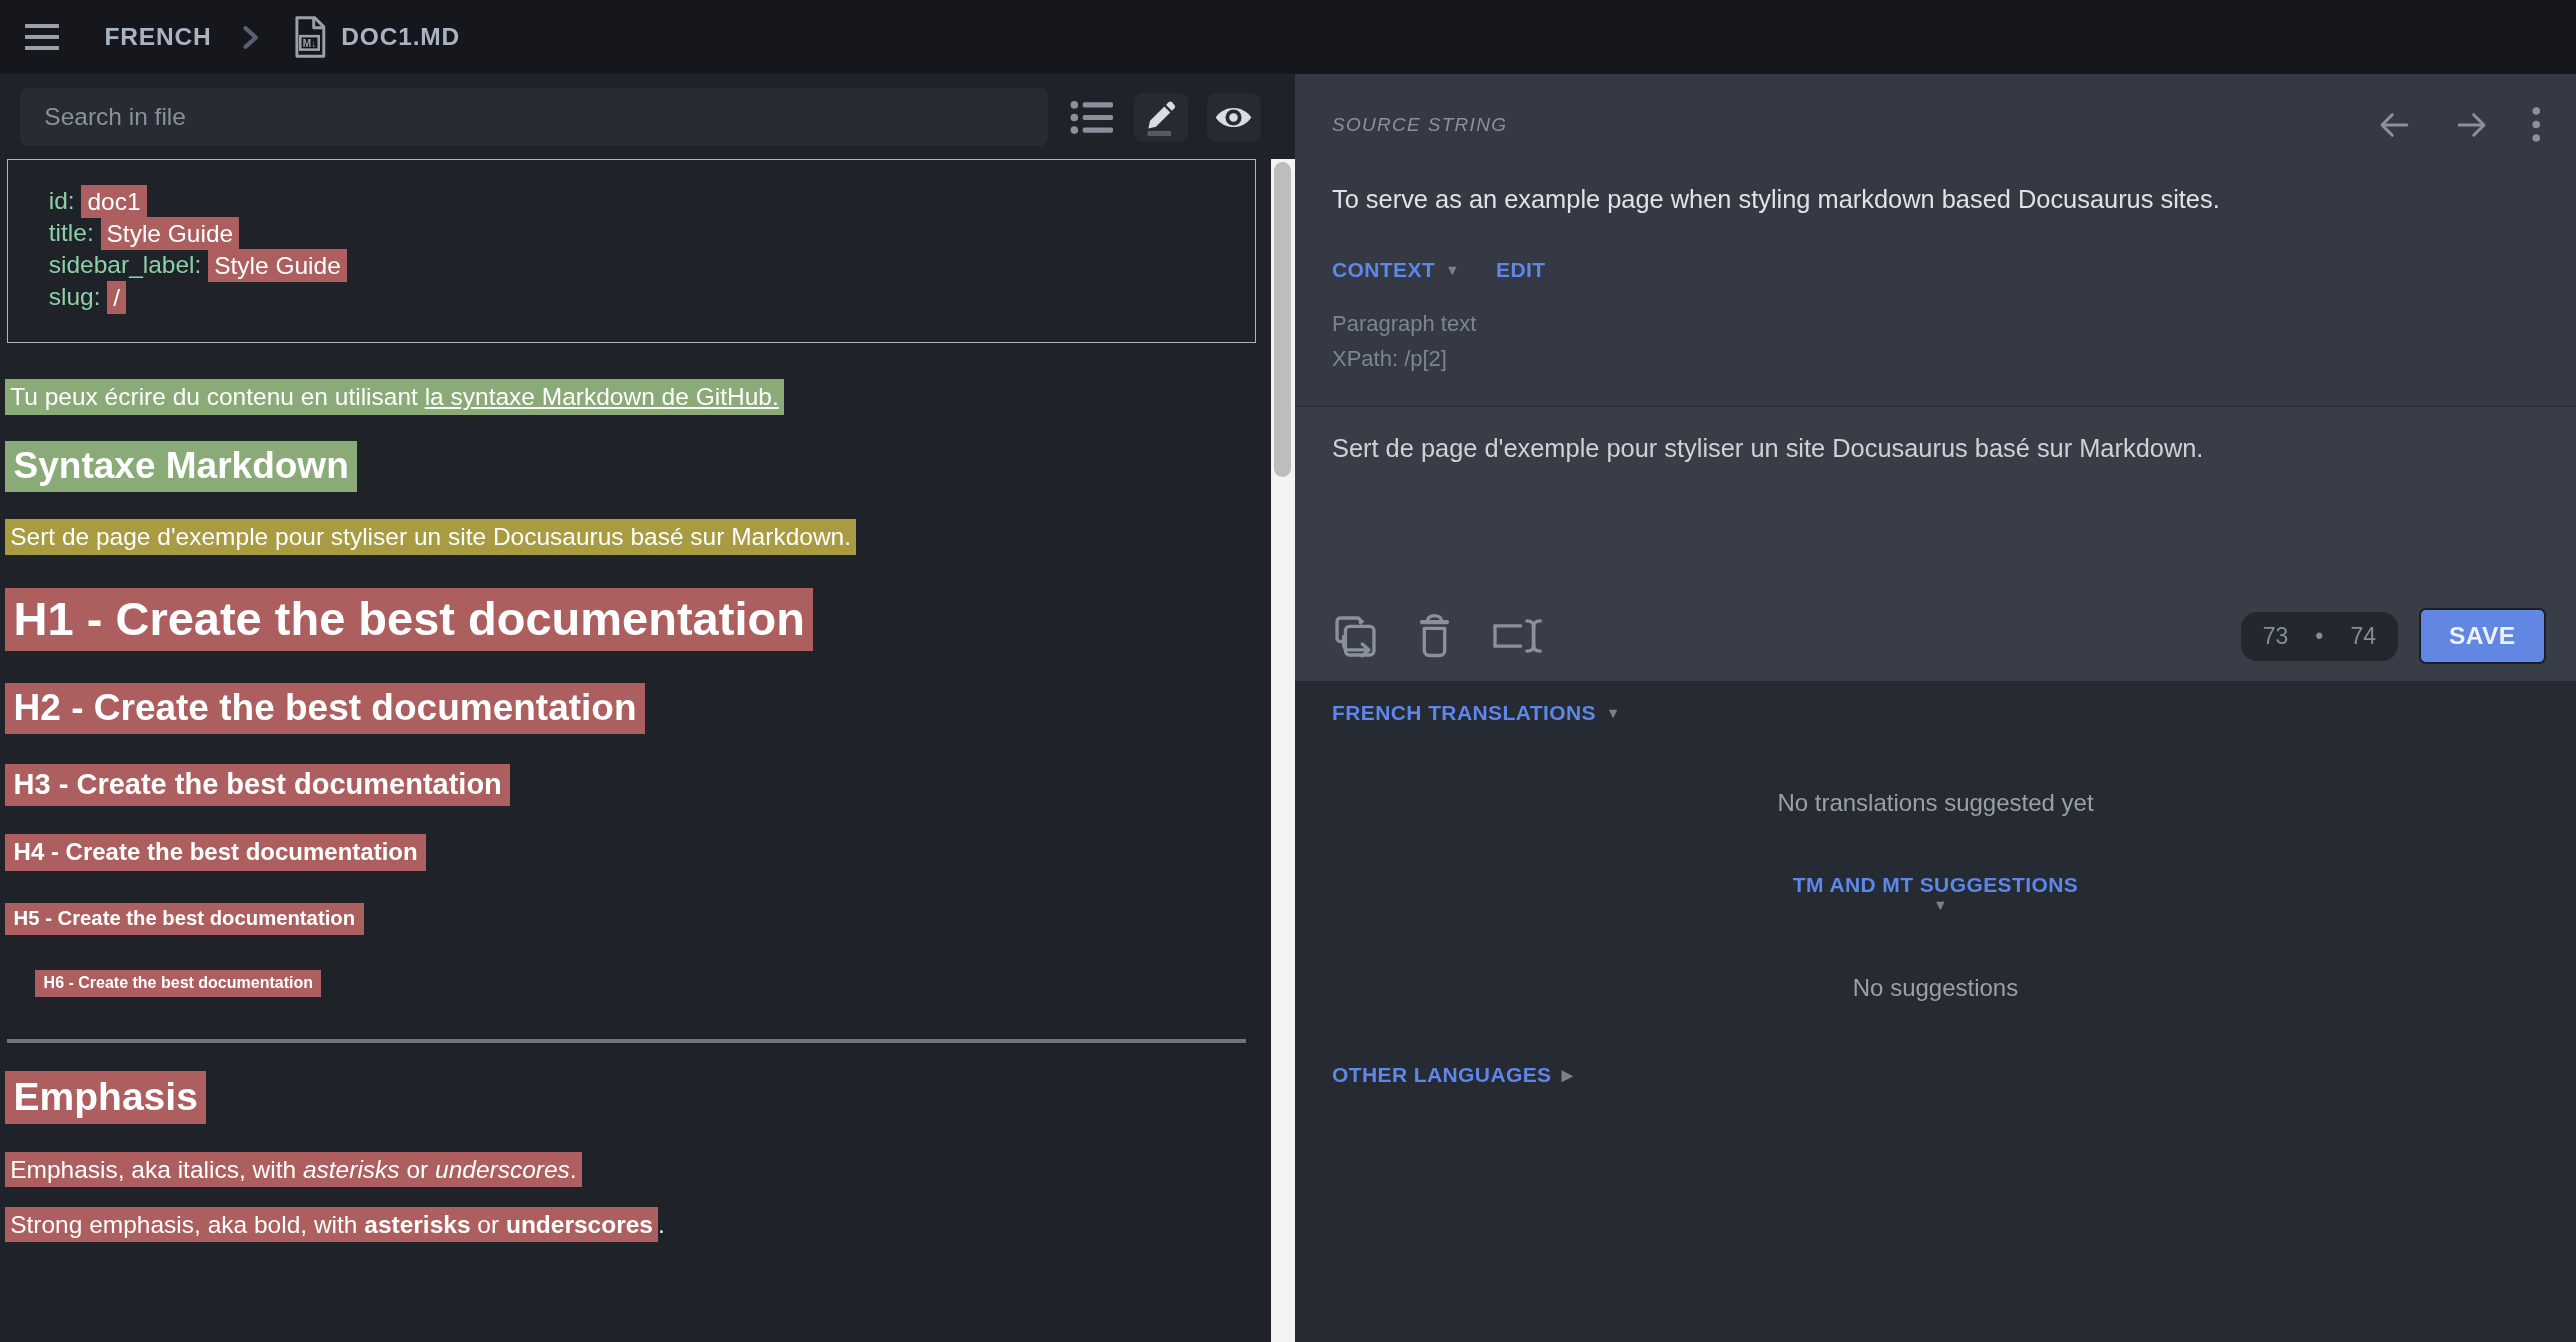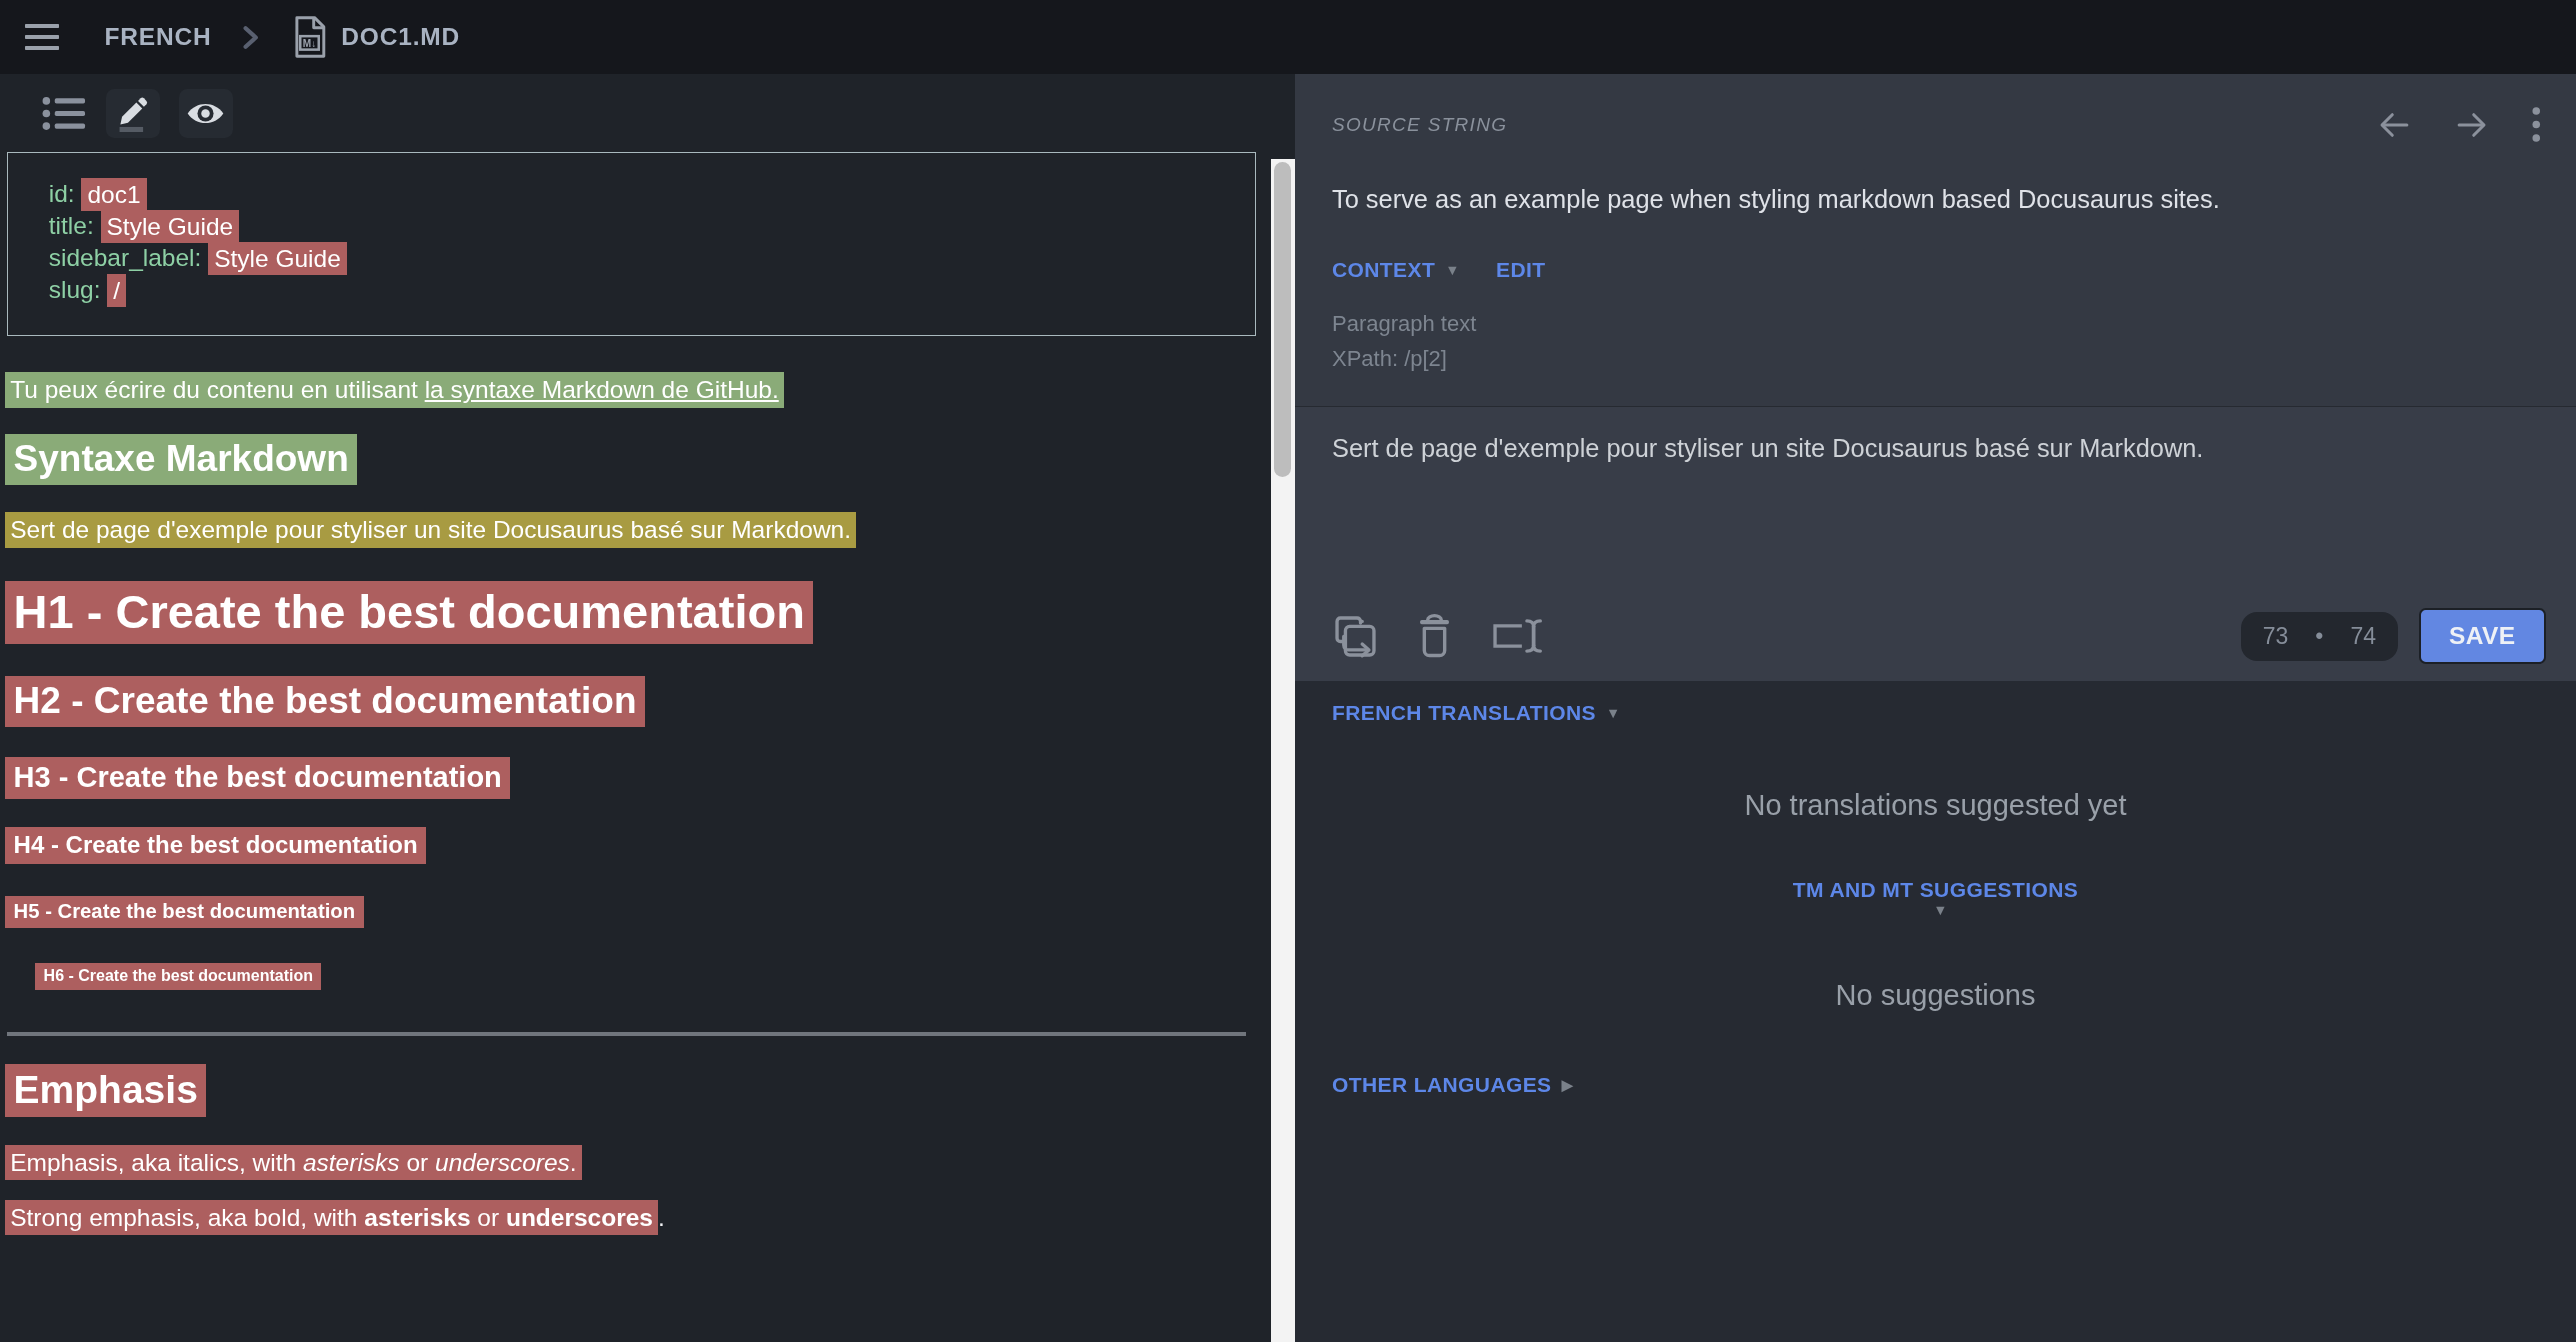--- a/index.html
+++ b/index.html
@@ -89,21 +89,21 @@
     background:#23272e; border-radius:16px; padding:11px 22px; margin-right:21px;
     color:#858d99; font-size:23px; display:flex; gap:27px; align-items:center;
   }
   .save-btn {
     background:#6287e2; color:#eef1f6; font-weight:bold; font-size:24.5px; letter-spacing:0.4px;
     padding:12px 28px; border-radius:6.8px; border:2.5px solid #1c2026; cursor:pointer;
     font-family:"Liberation Sans", sans-serif;
   }
   .sec-suggestions { flex:1; background:#262a32; padding:20px 37px; }
   .sug-head { display:flex; align-items:center; font-size:21px; font-weight:bold; letter-spacing:0.4px; cursor:pointer; }
-  .empty-msg { text-align:center; color:#99a0a9; font-size:29px; }
+  .empty-msg { text-align:center; color:#99a0a9; font-size:24px; }
   .empty-1 { margin-top:64px; }
   .sug-head-2 { margin-top:56px;flex-direction:column; }
   .empty-2 { margin-top:61px; }
   .sug-head-3 { margin-top:61px; }
   svg { display:block; }
 </style>
 </head>
 <body>
 
 <div class="app">
@@ -129,20 +129,21 @@
       </svg>
       <div class="crumb">DOC1.MD</div>
     </div>
   </div>
 
   <div class="main">
 
     <div class="left">
 
       <div class="left-toolbar">
+        <input class="search" type="text" placeholder="Search in file" style="">
         <div class="list-toggle">
           <svg width="44" height="37" viewBox="0 0 52 44">
             <circle cx="5" cy="7" r="4.5" fill="#8a919d"></circle>
               <rect x="15" y="4" width="36" height="6" rx="2" fill="#8a919d"></rect>
             <circle cx="5" cy="22" r="4.5" fill="#8a919d"></circle>
               <rect x="15" y="19" width="36" height="6" rx="2" fill="#8a919d"></rect>
             <circle cx="5" cy="37" r="4.5" fill="#8a919d"></circle>
               <rect x="15" y="34" width="36" height="6" rx="2" fill="#8a919d"></rect>
           </svg>
         </div>

